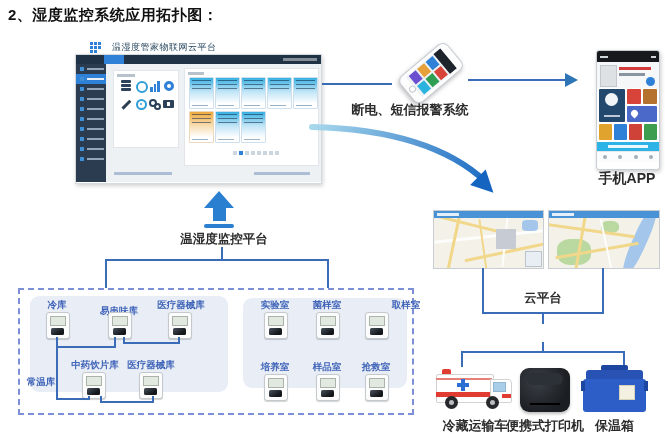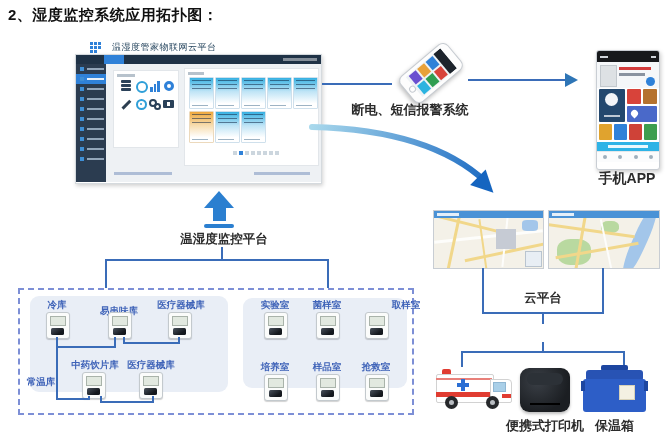--- a/index.html
+++ b/index.html
@@ -450,16 +450,17 @@
     </div>
   <div class="abs" style="left:583px;top:365px;width:63px;height:47px;">
     <div class="cooler-ridge"></div>
     <div class="cooler-lid"></div>
     <div class="cooler-body"></div>
     <div class="cooler-hdl" style="left:-2px;"></div>
     <div class="cooler-hdl" style="right:-2px;"></div>
     <div class="cooler-label"></div>
   </div>
 
+  <div class="abs diagram-label lab-13" style="left:436px;top:417px;width:78px;">冷藏运输车</div>
   <div class="abs diagram-label lab-13" style="left:503px;top:417px;width:84px;">便携式打印机</div>
   <div class="abs diagram-label lab-13" style="left:583px;top:417px;width:63px;">保温箱</div>
 
 </div>
 
 </body></html>

